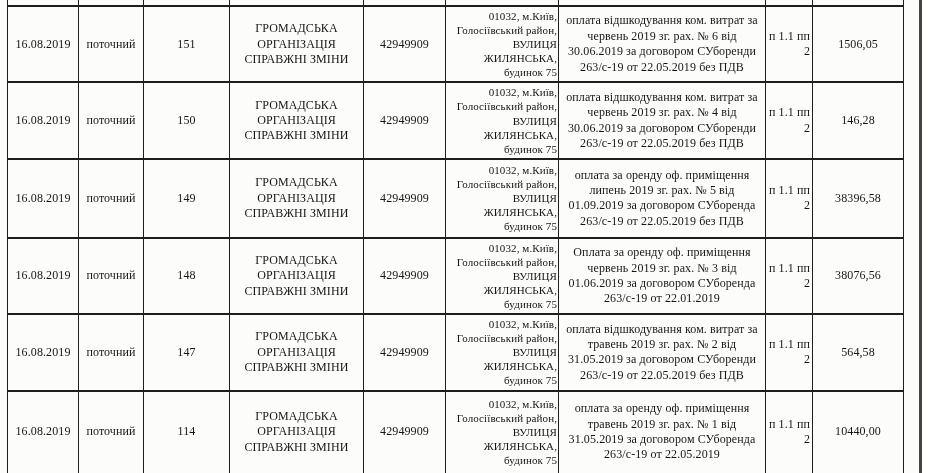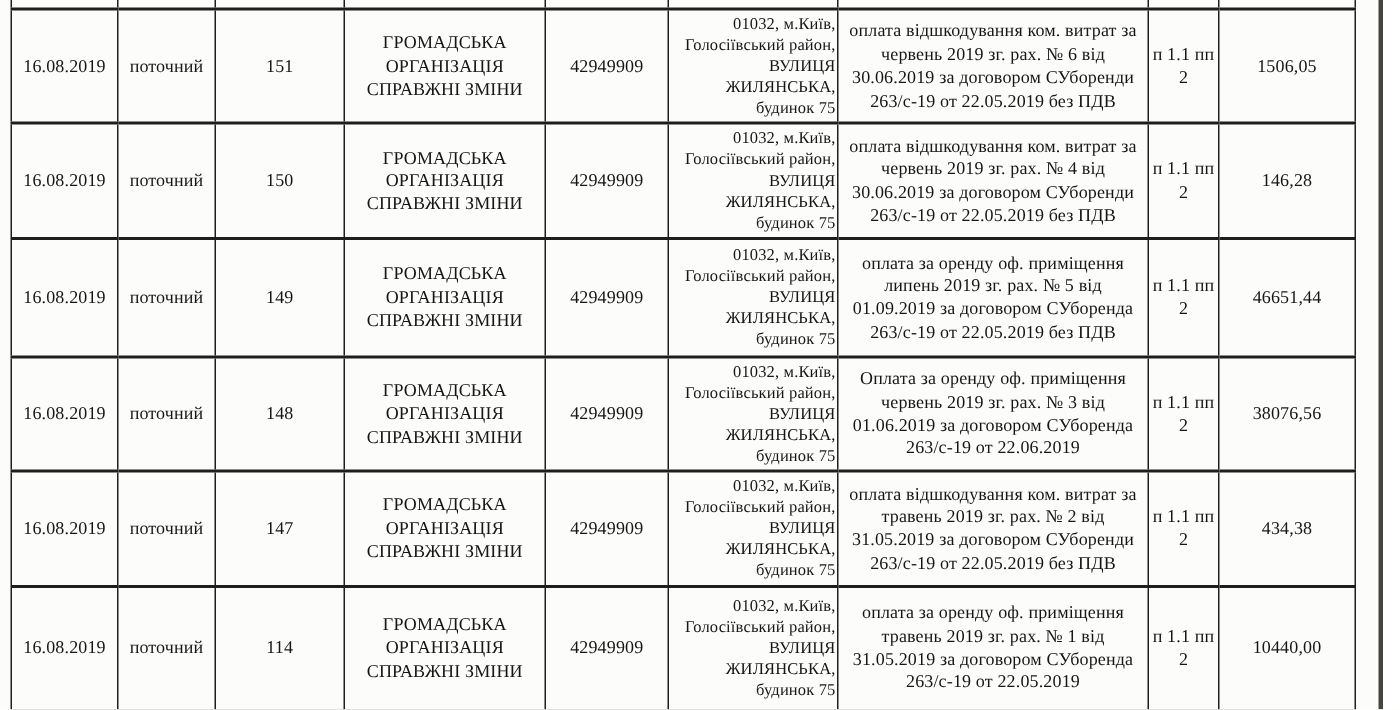--- a/index.html
+++ b/index.html
@@ -26,21 +26,21 @@
     vertical-align:middle;
     font-size:12px;
     line-height:1.28;
     padding:2px 3px;
     overflow:hidden;
     letter-spacing:0.1px;
   }
   .doc-table tr.partial-top td { border-top:none; }
   .doc-table td.address { font-size:11px; padding:2px 1px;text-align:right; }
   .doc-table td.purpose { font-size:12px; padding:2px 4px;font-family:Liberation Serif, serif; }
-  .doc-table td.clause  { padding:2px 2px; }
+  .doc-table td.clause  { padding:2px 2px;text-align:right; }
   .page-edge {
     position:absolute; top:0; right:11px;
     width:3px; height:473px;
     background:#45443f;
   }
   .right-margin {
     position:absolute; top:0; right:0;
     width:11px; height:473px;
     background:#ffffff;
   }
@@ -102,45 +102,45 @@
 
     <tr style="height:79px">
       <td class="date">16.08.2019</td>
       <td class="doctype">поточний</td>
       <td class="docnum">149</td>
       <td class="payer">ГРОМАДСЬКА ОРГАНІЗАЦІЯ СПРАВЖНІ ЗМІНИ</td>
       <td class="code">42949909</td>
       <td class="address">01032, м.Київ, Голосіївський район, ВУЛИЦЯ ЖИЛЯНСЬКА, будинок 75</td>
       <td class="purpose">оплата за оренду оф. приміщення липень 2019 зг. рах. № 5 від 01.09.2019 за договором СУборенда 263/с-19 от 22.05.2019 без ПДВ</td>
       <td class="clause">п 1.1 пп 2</td>
-      <td class="amount">46651,44</td>
+      <td class="amount">38396,58</td>
     </tr>
 
     <tr style="height:75px">
       <td class="date">16.08.2019</td>
       <td class="doctype">поточний</td>
       <td class="docnum">148</td>
       <td class="payer">ГРОМАДСЬКА ОРГАНІЗАЦІЯ СПРАВЖНІ ЗМІНИ</td>
       <td class="code">42949909</td>
       <td class="address">01032, м.Київ, Голосіївський район, ВУЛИЦЯ ЖИЛЯНСЬКА, будинок 75</td>
-      <td class="purpose">Оплата за оренду оф. приміщення червень 2019 зг. рах. № 3 від 01.06.2019  за договором СУборенда 263/с-19 от 22.06.2019</td>
+      <td class="purpose">Оплата за оренду оф. приміщення червень 2019 зг. рах. № 3 від 01.06.2019  за договором СУборенда 263/с-19 от 22.01.2019</td>
       <td class="clause">п 1.1 пп 2</td>
       <td class="amount">38076,56</td>
     </tr>
 
     <tr style="height:69px">
       <td class="date">16.08.2019</td>
       <td class="doctype">поточний</td>
       <td class="docnum">147</td>
       <td class="payer">ГРОМАДСЬКА ОРГАНІЗАЦІЯ СПРАВЖНІ ЗМІНИ</td>
       <td class="code">42949909</td>
       <td class="address">01032, м.Київ, Голосіївський район, ВУЛИЦЯ ЖИЛЯНСЬКА, будинок 75</td>
       <td class="purpose">оплата відшкодування ком. витрат за травень 2019 зг. рах. № 2 від 31.05.2019 за договором СУборенди 263/с-19 от 22.05.2019 без ПДВ</td>
       <td class="clause">п 1.1 пп 2</td>
-      <td class="amount">434,38</td>
+      <td class="amount">564,58</td>
     </tr>
 
     <tr style="height:83px">
       <td class="date">16.08.2019</td>
       <td class="doctype">поточний</td>
       <td class="docnum">114</td>
       <td class="payer">ГРОМАДСЬКА ОРГАНІЗАЦІЯ СПРАВЖНІ ЗМІНИ</td>
       <td class="code">42949909</td>
       <td class="address">01032, м.Київ, Голосіївський район, ВУЛИЦЯ ЖИЛЯНСЬКА, будинок 75</td>
       <td class="purpose">оплата за оренду оф. приміщення травень 2019 зг. рах. № 1 від 31.05.2019 за договором СУборенда 263/с-19 от 22.05.2019</td>

